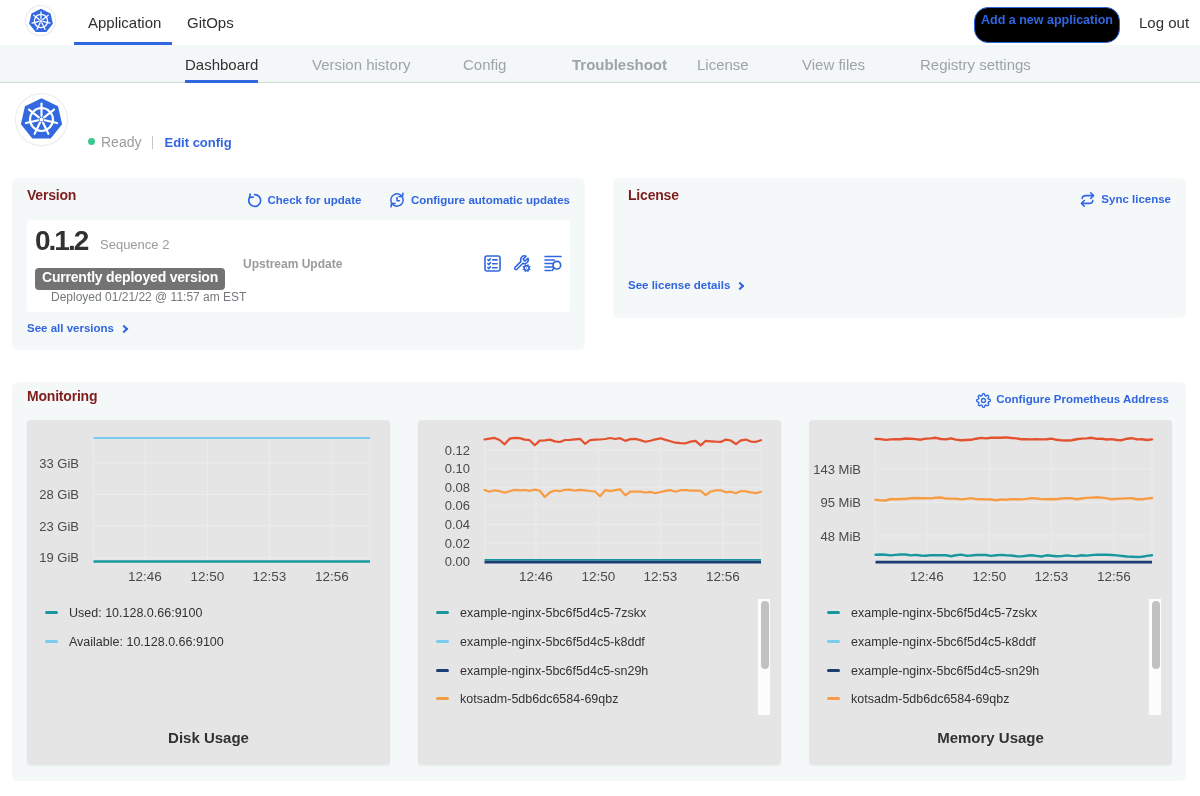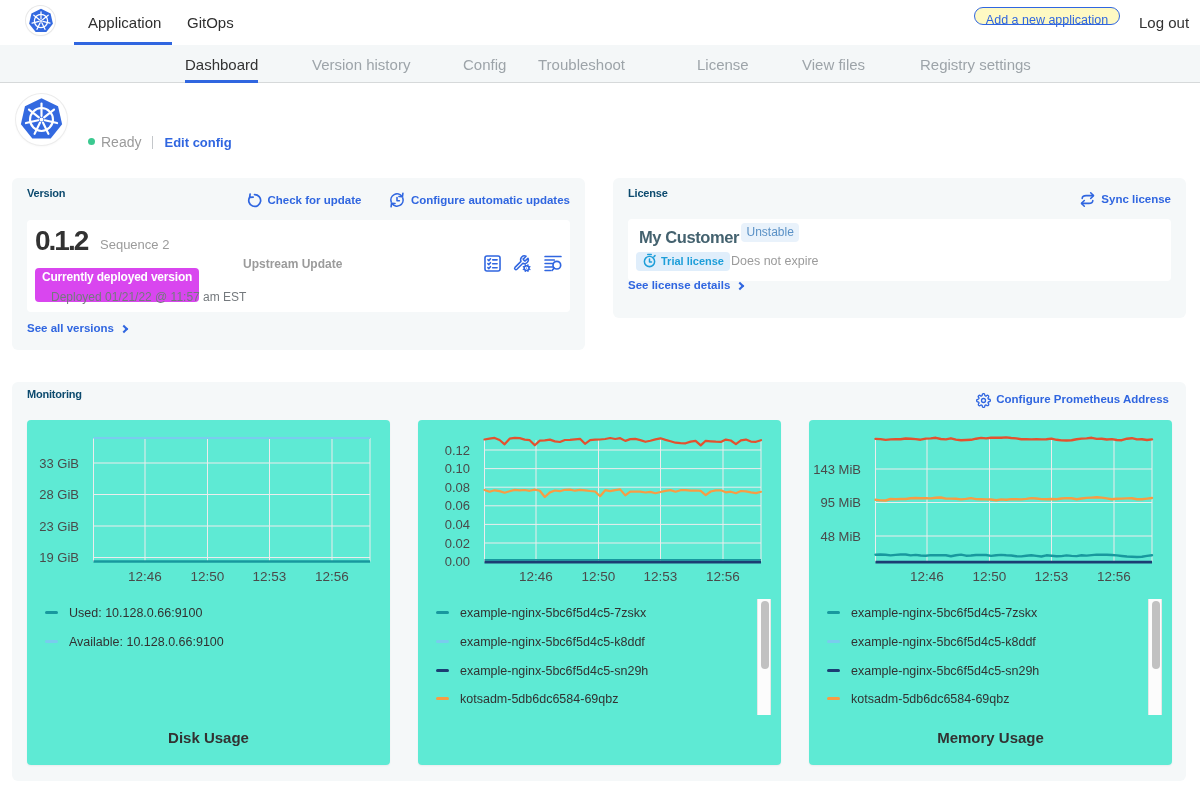--- a/index.html
+++ b/index.html
@@ -6,21 +6,21 @@
 html,body { width:1200px; height:796px; background:#fff; font-family:"Liberation Sans", sans-serif; overflow:hidden; }
 #page { position:relative; width:1200px; height:796px; }
 .link { color:#3066e0; font-weight:bold; text-decoration:none; }
 
 
 #topnav { position:absolute; left:0; top:0; width:1200px; height:45px; background:#fff; }
 #k8slogo-sm { position:absolute; left:26px; top:6px; width:29px; height:29px; border-radius:50%; background:#fff; box-shadow:0 0 0 1px #e8e8e8, 0 1px 2px rgba(0,0,0,.06); }
 #k8slogo-sm svg { position:absolute; left:1.5px; top:1.5px; }
 .toptab { position:absolute; top:0; height:45px; line-height:45px; font-size:15px; color:#2f2f2f; }
 #topnav-underline { position:absolute; left:74px; top:42px; width:98px; height:3px; background:#3066e0; }
-#addapp { position:absolute; left:974px; top:7px; width:146px; height:18px; border:1px solid #3066e0; border-radius:14px; color:#3066e0; font-size:12.5px; font-weight:normal; text-align:center; line-height:24px; background:#fef9c3; }
+#addapp { position:absolute; left:974px; top:7px; width:146px; height:36px; border:1px solid #3066e0; border-radius:14px; color:#3066e0; font-size:12.5px; font-weight:bold; text-align:center; line-height:24px; background:#000000; }
 #logout { position:absolute; left:1139px; top:0; height:45px; line-height:45px; font-size:15px; color:#323232; }
 
 
 #subnav { position:absolute; left:0; top:45px; width:1200px; height:38px; background:#f4f7f8; border-bottom:1px solid #d6d9da; }
 .subtab { position:absolute; top:0; height:37px; line-height:39px; font-size:15px; color:#9da4a9; }
 .subtab.active { color:#323232; border-bottom:3px solid #3066e0; height:38px; }
 
 
 #apphead { position:absolute; left:0; top:83px; width:1200px; height:99px; background:#fff; }
 #k8slogo-lg { position:absolute; left:16px; top:11px; width:51px; height:51px; border-radius:50%; background:#fff; box-shadow:0 0 0 1px #ececec, 0 1px 3px rgba(0,0,0,.06); }
@@ -28,50 +28,50 @@
 #appname { position:absolute; left:88px; top:9px; font-size:31px; font-weight:bold; color:#323232; letter-spacing:-1px; }
 #appstatus { position:absolute; left:88px; top:49.5px; height:18px; font-size:14px; color:#9b9b9b; line-height:18px; }
 .greendot { display:inline-block; width:7px; height:7px; border-radius:50%; background:#3bc990; vertical-align:2px; margin-right:6px; }
 .vsep { display:inline-block; width:1px; height:13px; background:#c4c7ca; vertical-align:-2px; margin:0 11px; }
 
 
 .bigcard { position:absolute; background:#f5f8f9; border-radius:6px; }
 #versioncard { left:12px; top:178px; width:573px; height:172px; }
 #licensecard { left:613px; top:178px; width:573px; height:140px; }
 #monitoring { left:12px; top:382px; width:1174px; height:399px; }
-.cardtitle { position:absolute; font-size:11px; font-weight:bold; color:#0c4a6e; letter-spacing:-0.2px; }
+.cardtitle { position:absolute; font-size:14px; font-weight:bold; color:#7f1d1d; letter-spacing:-0.2px; }
 .whitebox { position:absolute; background:#fff; border-radius:4px; }
 .icolink { font-size:11.5px; font-weight:bold; color:#3066e0; white-space:nowrap; }
 .icolink svg { vertical-align:-4px; margin-right:5px; }
 .chev { display:inline-block; width:6px; height:6px; border-top:2px solid #3066e0; border-right:2px solid #3066e0; transform:rotate(45deg); margin-left:7px; vertical-align:1px; }
 
 
 #vc-links { position:absolute; right:15px; top:13px; }
 #vc-box { left:15px; top:42px; width:543px; height:92px; }
 #vc-num { position:absolute; left:8px; top:5px; font-size:28px; font-weight:bold; color:#323232; letter-spacing:-2px; }
 #vc-seq { position:absolute; left:73px; top:17px; font-size:13px; color:#9b9b9b; }
-#vc-pill { position:absolute; left:8px; top:48px; height:34px; padding:0 7px; background:#d946ef; color:#fff; font-size:12px; font-weight:bold; letter-spacing:-0.2px; line-height:18px; border-radius:4px; }
+#vc-pill { position:absolute; left:8px; top:48px; height:22px; padding:0 7px; background:#737373; color:#fff; font-size:14px; font-weight:bold; letter-spacing:-0.2px; line-height:18px; border-radius:4px; }
 #vc-deployed { position:absolute; left:24px; top:70px; font-size:12px; color:#74797d; }
 #vc-upstream { position:absolute; left:216px; top:37px; font-size:12px; font-weight:bold; color:#9b9b9b; }
 #vc-icons { position:absolute; left:456px; top:33px; white-space:nowrap; }
 #vc-seeall { position:absolute; left:15px; top:144px; }
 
 
 #lc-sync { position:absolute; right:15px; top:13px; }
 #lc-box { left:15px; top:41px; width:543px; height:62px; }
 #lc-name { position:absolute; left:11px; top:9px; font-size:16.5px; font-weight:bold; color:#44626f; letter-spacing:-0.4px; }
 #lc-unstable { position:absolute; left:113px; top:4px; height:19px; padding:0 5.5px; background:#e9f2fb; border-radius:4px; color:#5a91c6; font-size:12px; line-height:19px; }
 #lc-trial { position:absolute; left:8px; top:33px; height:19px; padding:0 6px; background:#e0eefb; border-radius:4px; color:#1d9ed9; font-size:11px; font-weight:bold; line-height:19px; }
 #lc-trial svg { vertical-align:-2.5px; margin-right:4px; }
 #lc-expire { position:absolute; left:103px; top:33px; font-size:12.5px; color:#9b9b9b; line-height:19px; }
 #lc-see { position:absolute; left:15px; top:101px; }
 
 
 #mon-link { position:absolute; right:17px; top:11px; }
-.chartcard { position:absolute; top:38px; width:363px; height:345px; background:#5eead4; border-radius:4px; box-shadow:0 1px 2px rgba(0,0,0,.05); }
+.chartcard { position:absolute; top:38px; width:363px; height:345px; background:#e5e5e5; border-radius:4px; box-shadow:0 1px 2px rgba(0,0,0,.05); }
 .legrow { position:absolute; left:18px; height:20px; font-size:12.5px; color:#323232; line-height:20px; white-space:nowrap; }
 .dash { display:inline-block; width:13px; height:3px; border-radius:2px; vertical-align:3px; margin-right:11px; }
 .charttitle { position:absolute; left:0; width:363px; top:309px; text-align:center; font-size:15px; font-weight:bold; color:#323232; }
 .sbtrack { position:absolute; left:339px; top:179px; width:14px; height:116px; background:#fcfcfc; border-left:1px solid #e8e8e8; border-right:1px solid #e8e8e8; }
 .sbthumb { position:absolute; left:2.5px; top:2px; width:8px; height:68px; background:#c1c1c1; border-radius:5px; }
 svg text { font-family:"Liberation Sans", sans-serif; }
 </style>
 </head>
 <body>
 <div id="page">
@@ -97,21 +97,21 @@
     <div class="toptab" style="left:187px;">GitOps</div>
     <div id="topnav-underline"></div>
     <div id="addapp">Add a new application</div>
     <div id="logout">Log out</div>
   </div>
 
   <div id="subnav">
     <div class="subtab active" style="left:185px;">Dashboard</div>
     <div class="subtab" style="left:312px;text-align:center;">Version history</div>
     <div class="subtab" style="left:463px;">Config</div>
-    <div class="subtab" style="left:538px;">Troubleshoot</div>
+    <div class="subtab" style="left:572px;font-weight:bold;">Troubleshoot</div>
     <div class="subtab" style="left:697px;">License</div>
     <div class="subtab" style="left:802px;">View files</div>
     <div class="subtab" style="left:920px;">Registry settings</div>
   </div>
 
   <div id="apphead">
     <div id="k8slogo-lg">
         <svg class="klogo" width="45" height="45" viewBox="0 0 45 45">
           <polygon points="22.50,1.35 39.04,9.31 43.12,27.21 31.68,41.56 13.32,41.56 1.88,27.21 5.96,9.31" fill="#3369e0"></polygon>
           <g stroke="#fff" stroke-width="2.16" stroke-linecap="round">
@@ -185,31 +185,20 @@
   </div>
 
   <div class="bigcard" id="licensecard">
     <div class="cardtitle" style="left:15px;top:9px;">License</div>
     <div class="icolink" id="lc-sync"><svg width="17" height="17" viewBox="0 0 24 24" fill="none" stroke="#3066e0" stroke-width="2.2" stroke-linecap="round" stroke-linejoin="round">
           <path d="M 4.5 10.5 C 4.5 7 7.5 6.5 10 6.5 L 20 6.5"></path>
           <path d="M 16.5 2.5 L 20.5 6.5 L 16.5 10.5"></path>
           <path d="M 19.5 13.5 C 19.5 17 16.5 17.5 14 17.5 L 4 17.5"></path>
           <path d="M 7.5 13.5 L 3.5 17.5 L 7.5 21.5"></path>
         </svg><span style="vertical-align:1px;">Sync license</span></div>
-    <div class="whitebox" id="lc-box">
-      <div id="lc-name">My Customer</div>
-      <div id="lc-unstable">Unstable</div>
-      <div id="lc-trial"><svg width="15" height="15" viewBox="0 0 24 24" fill="none" stroke="#1d9ed9" stroke-width="2.4" stroke-linecap="round" stroke-linejoin="round">
-            <circle cx="12" cy="13.6" r="8.2"></circle>
-            <path d="M 12 9.4 L 12 14.2 L 15.2 14.2"></path>
-            <line x1="9.2" y1="2.2" x2="14.8" y2="2.2"></line>
-            <line x1="19.2" y1="5.8" x2="20.8" y2="4.2"></line>
-          </svg><span>Trial license</span></div>
-      <div id="lc-expire">Does not expire</div>
-    </div>
     <div class="icolink" id="lc-see"><span style="vertical-align:1px;">See license details</span><span class="chev"></span></div>
   </div>
 
   <div class="bigcard" id="monitoring">
     <div class="cardtitle" style="left:15px;top:6px;">Monitoring</div>
     <div class="icolink" id="mon-link"><svg width="15" height="15" viewBox="0 0 24 24" fill="none" stroke="#3066e0" stroke-width="2.1" stroke-linecap="round" stroke-linejoin="round">
           <circle cx="12" cy="12" r="3.2"></circle>
           <path d="M19.4 15a1.65 1.65 0 0 0 .33 1.82l.06.06a2 2 0 1 1-2.83 2.83l-.06-.06a1.65 1.65 0 0 0-1.82-.33 1.65 1.65 0 0 0-1 1.51V21a2 2 0 1 1-4 0v-.09A1.65 1.65 0 0 0 9 19.4a1.65 1.65 0 0 0-1.82.33l-.06.06a2 2 0 1 1-2.83-2.83l.06-.06a1.65 1.65 0 0 0 .33-1.82 1.65 1.65 0 0 0-1.51-1H3a2 2 0 1 1 0-4h.09A1.65 1.65 0 0 0 4.6 9a1.65 1.65 0 0 0-.33-1.82l-.06-.06a2 2 0 1 1 2.83-2.83l.06.06a1.65 1.65 0 0 0 1.82.33H9a1.65 1.65 0 0 0 1-1.51V3a2 2 0 1 1 4 0v.09a1.65 1.65 0 0 0 1 1.51 1.65 1.65 0 0 0 1.82-.33l.06-.06a2 2 0 1 1 2.83 2.83l-.06.06a1.65 1.65 0 0 0-.33 1.82V9a1.65 1.65 0 0 0 1.51 1H21a2 2 0 1 1 0 4h-.09a1.65 1.65 0 0 0-1.51 1z"></path>
         </svg><span style="vertical-align:1px;">Configure Prometheus Address</span></div>
 

